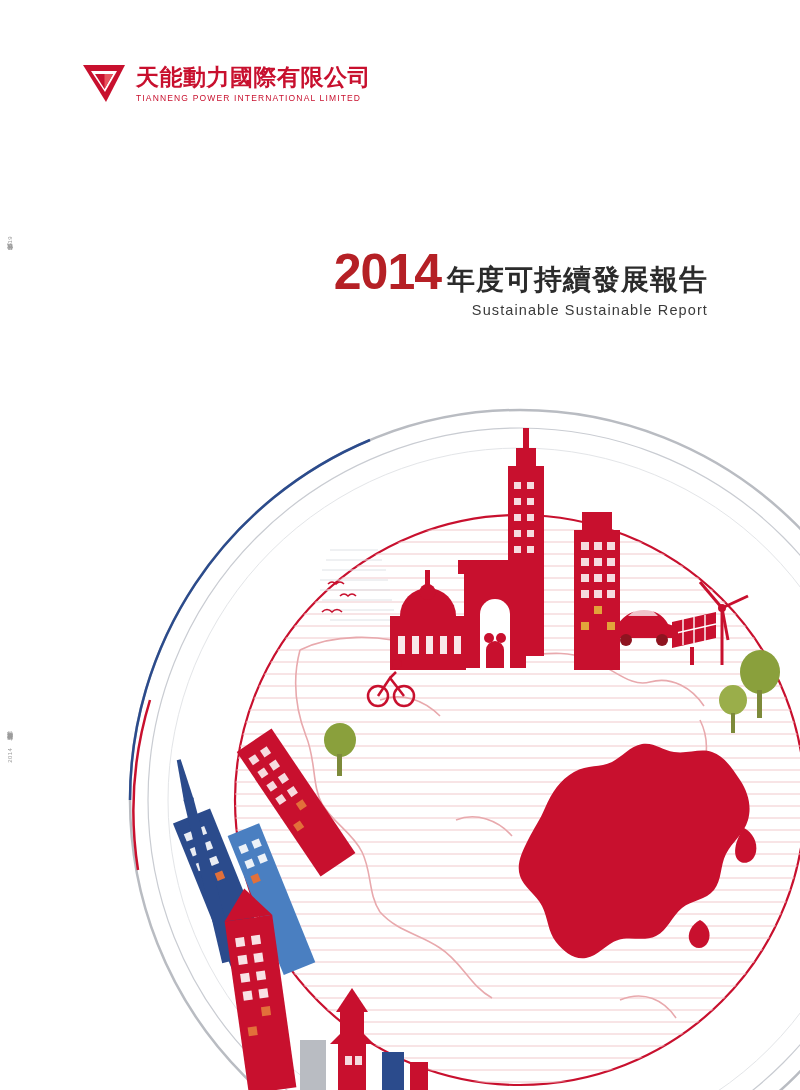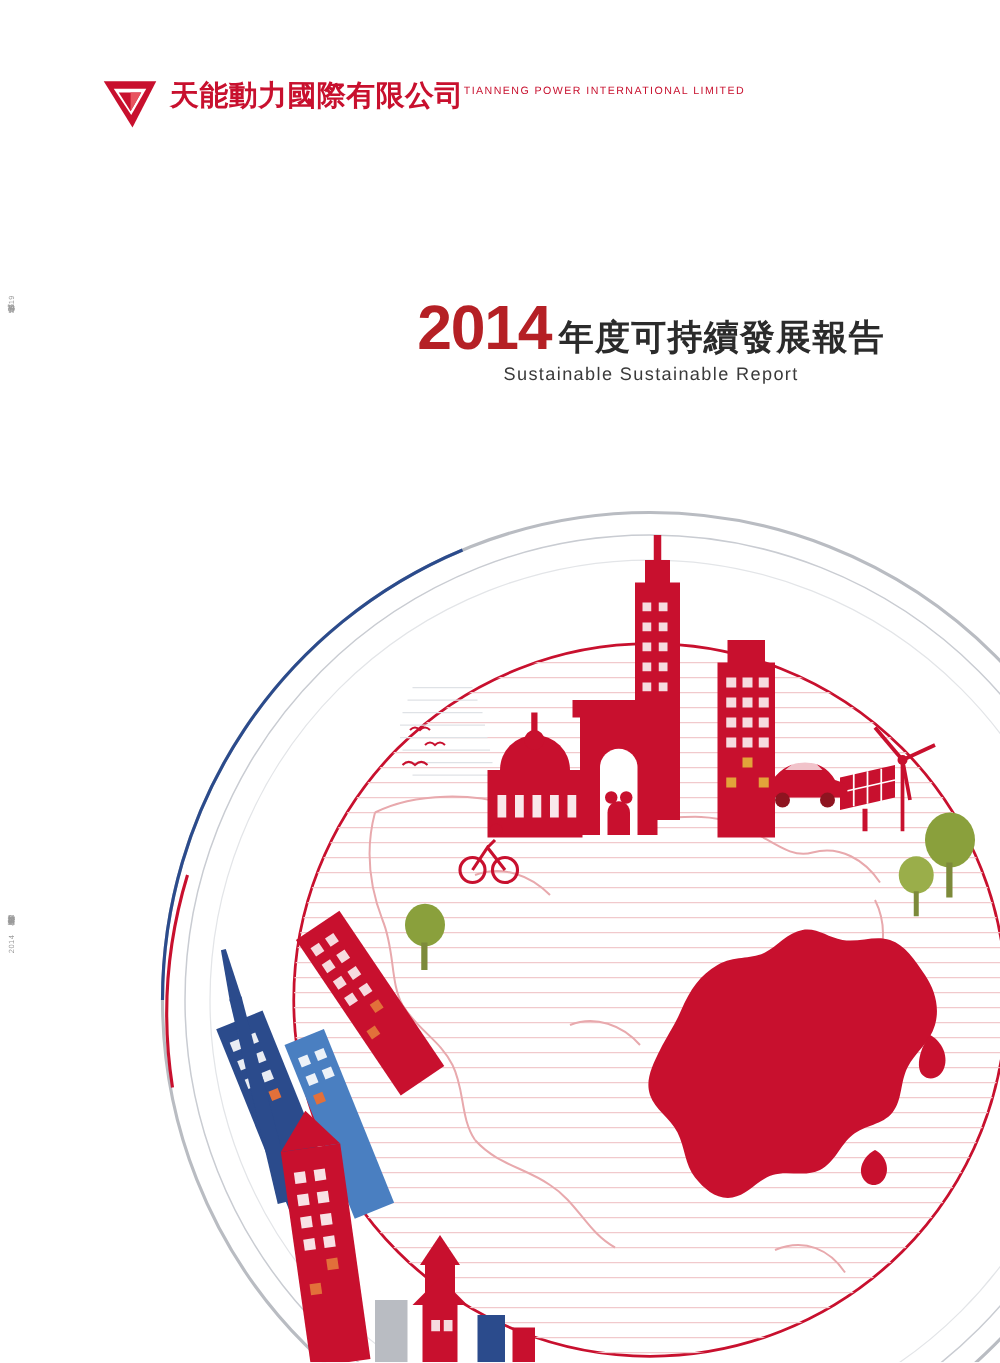--- a/index.html
+++ b/index.html
@@ -32,21 +32,21 @@
     gap: 10px;
   }
   .logo-mark {
     width: 44px;
     height: 42px;
     position: relative;
     flex: none;
   }
   .logo-text {
     display: flex;
-    flex-direction: row;
+    flex-direction: column;
     justify-content: flex-start;
     padding-top: 2px;
   }
   .logo-cn {
     font-family: "DejaVu Sans", sans-serif;
     font-size: 23px;
     font-weight: bold;
     color: #c8102e;
     letter-spacing: 0.5px;
     line-height: 26px;
@@ -59,22 +59,22 @@
     letter-spacing: 1.15px;
     line-height: 12px;
     white-space: nowrap;
     margin-top: 2px;
   }
 
   
   .title-block {
     position: absolute;
     right: 92px;
-    top: 236px;
-    text-align: center;
+    top: 246px;
+    text-align: right;
   }
   .title-row {
     display: flex;
     align-items: baseline;
     justify-content: flex-end;
     gap: 6px;
   }
   .year {
     font-family: "Liberation Sans", sans-serif;
     font-size: 50px;

